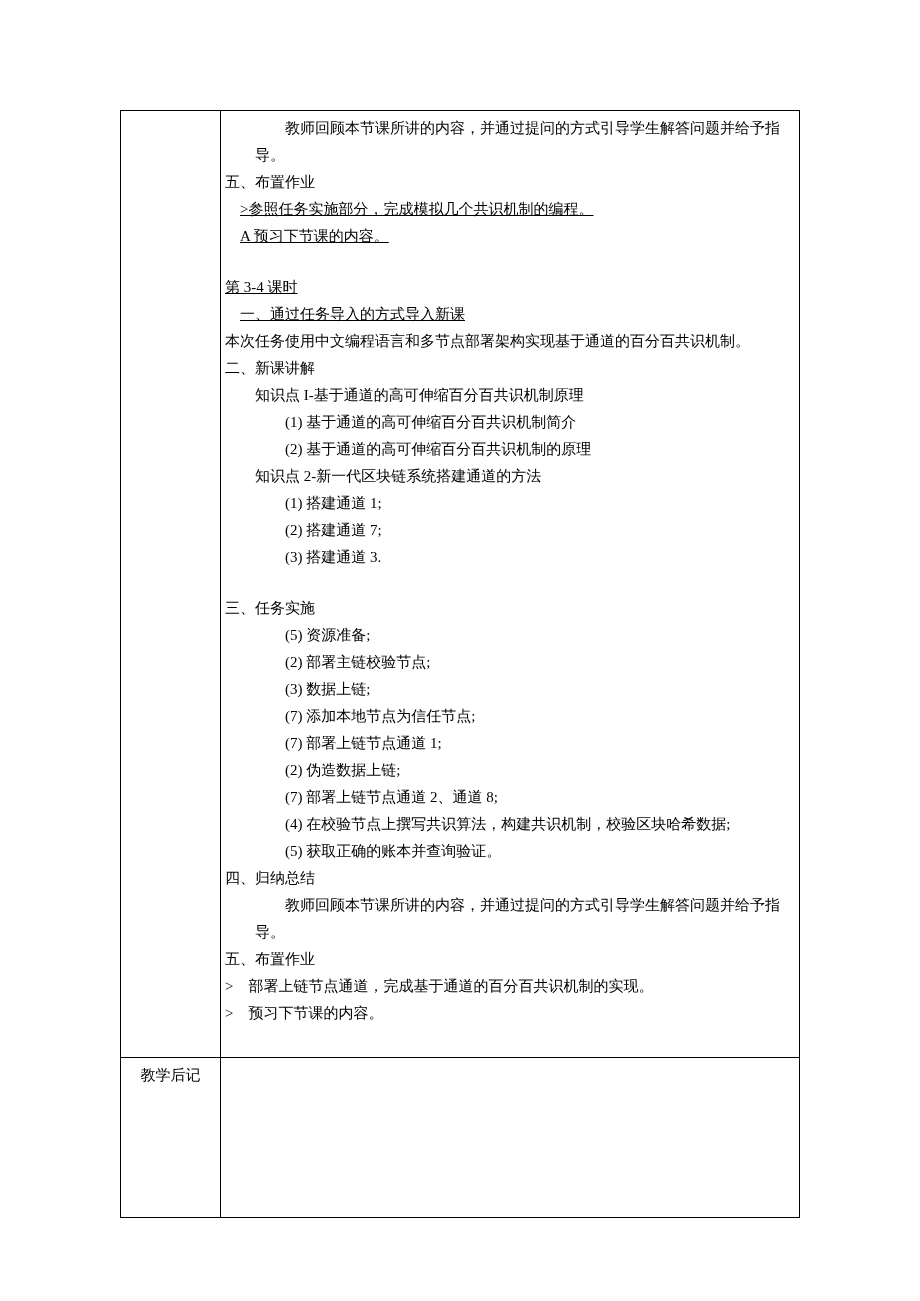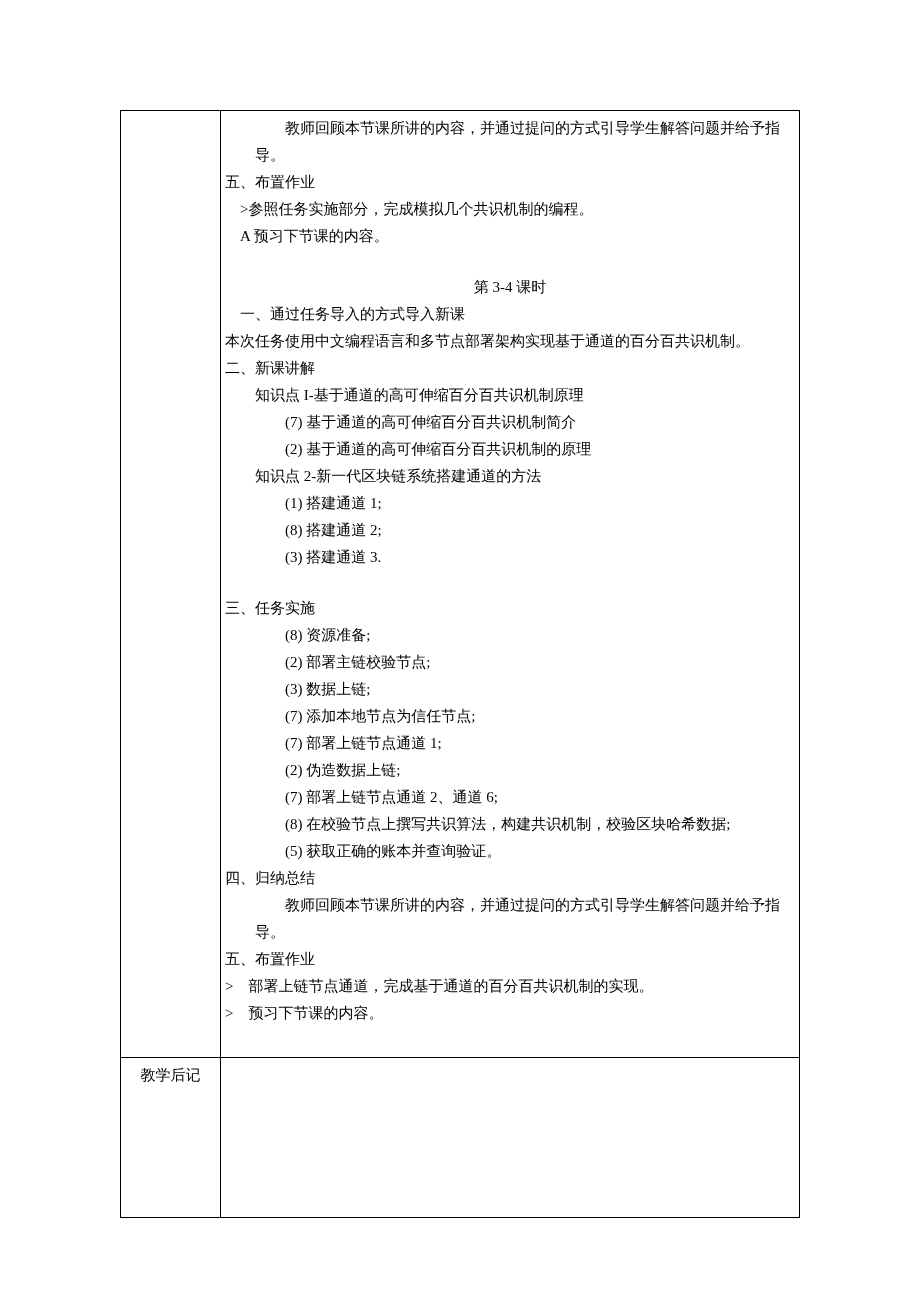--- a/index.html
+++ b/index.html
@@ -30,24 +30,24 @@
     box-sizing: border-box;
   }
   col.side { width: 100px; }
   col.content { }
   .side-label {
     text-align: center;
     vertical-align: middle;
     font-size: 15px;
   }
   .indent1 { padding-left: 2em; display: block; }
-  .indent2 { padding-left: 1em; display: block; }
+  .indent2 { padding-left: 1em; display: block; text-decoration: underline; }
   .indent3 { padding-left: 2em; display: block; }
   .indent4 { padding-left: 4em; display: block; }
-  .center { text-align: center; display: block; }
+  .center { text-align: left; display: block; text-decoration: underline; }
   .spacer { height: 1.6em; }
   .content-cell { padding: 4px 4px 30px 4px !important; }
   .notes-cell { height: 160px; margin-left: 16px; }
   .gt { font-family: "SimSun", serif; }
 </style>
 </head>
 <body>
 
 <div class="page">
   <table class="main">
@@ -68,38 +68,38 @@
 
         <div class="spacer"></div>
 
         <span class="center">第 3-4 课时</span>
 
         <span class="indent2">一、通过任务导入的方式导入新课</span>
         <span>本次任务使用中文编程语言和多节点部署架构实现基于通道的百分百共识机制。</span><br>
 
         <span>二、新课讲解</span><br>
         <span class="indent3">知识点 I-基于通道的高可伸缩百分百共识机制原理</span>
-        <span class="indent4">(7) 基于通道的高可伸缩百分百共识机制简介</span>
+        <span class="indent4">(1) 基于通道的高可伸缩百分百共识机制简介</span>
         <span class="indent4">(2) 基于通道的高可伸缩百分百共识机制的原理</span>
         <span class="indent3">知识点 2-新一代区块链系统搭建通道的方法</span>
         <span class="indent4">(1) 搭建通道 1;</span>
-        <span class="indent4">(8) 搭建通道 2;</span>
+        <span class="indent4">(2) 搭建通道 7;</span>
         <span class="indent4">(3) 搭建通道 3.</span>
 
         <div class="spacer"></div>
 
         <span>三、任务实施</span><br>
-        <span class="indent4">(8) 资源准备;</span>
+        <span class="indent4">(5) 资源准备;</span>
         <span class="indent4">(2) 部署主链校验节点;</span>
         <span class="indent4">(3) 数据上链;</span>
         <span class="indent4">(7) 添加本地节点为信任节点;</span>
         <span class="indent4">(7) 部署上链节点通道 1;</span>
         <span class="indent4">(2) 伪造数据上链;</span>
-        <span class="indent4">(7) 部署上链节点通道 2、通道 6;</span>
-        <span class="indent4">(8) 在校验节点上撰写共识算法，构建共识机制，校验区块哈希数据;</span>
+        <span class="indent4">(7) 部署上链节点通道 2、通道 8;</span>
+        <span class="indent4">(4) 在校验节点上撰写共识算法，构建共识机制，校验区块哈希数据;</span>
         <span class="indent4">(5) 获取正确的账本并查询验证。</span>
 
         <span>四、归纳总结</span><br>
         <span class="indent1">　　<span>教师回顾本节课所讲的内容，并通过提问的方式引导学生解答问题并给予指导。</span></span>
 
         <span>五、布置作业</span><br>
         <span><span class="gt">&gt;</span>　<span>部署上链节点通道，完成基于通道的百分百共识机制的实现。</span></span><br>
         <span><span class="gt">&gt;</span>　<span>预习下节课的内容。</span></span>
 
       </td>

